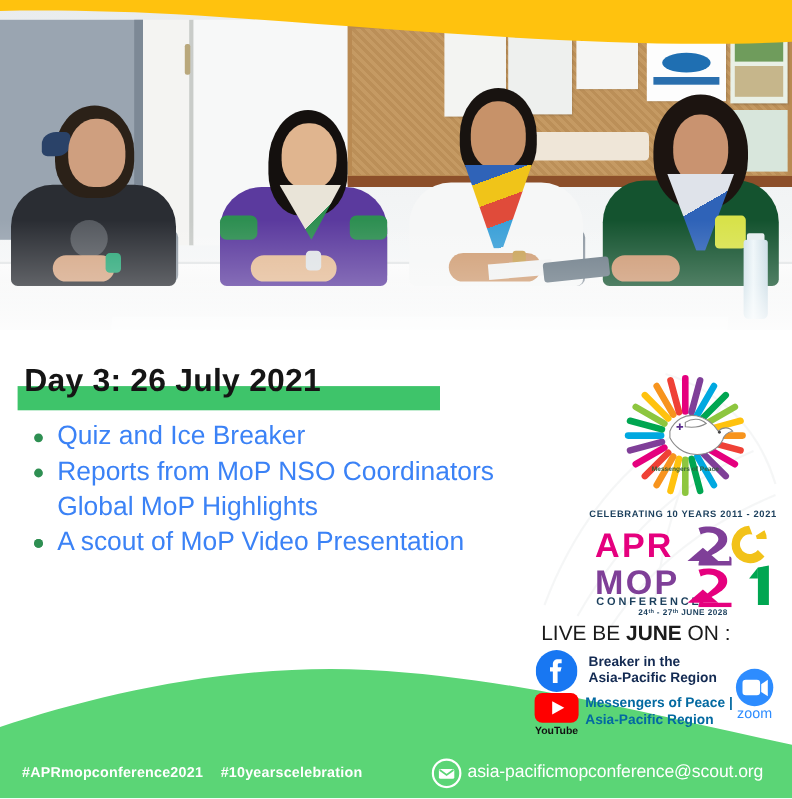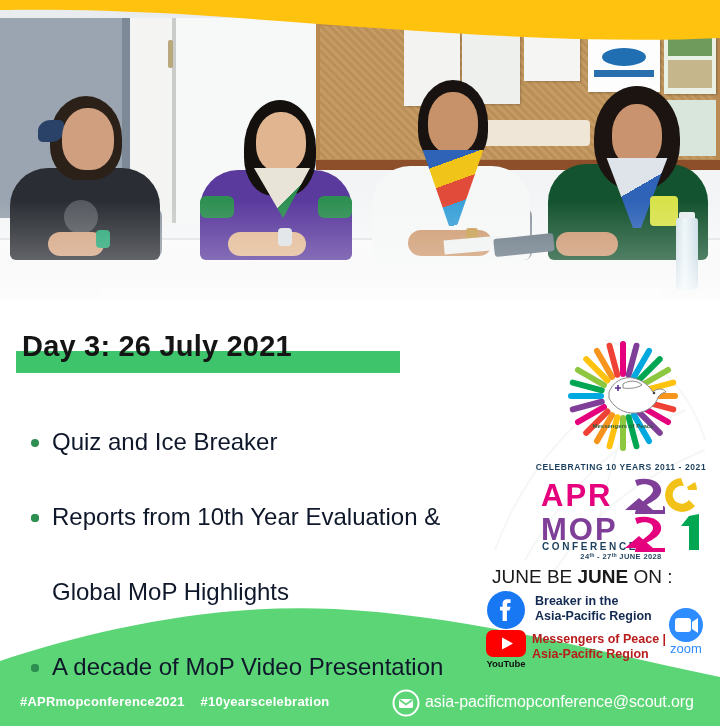--- a/index.html
+++ b/index.html
@@ -117,42 +117,42 @@
 
   
   .green-hill{position:absolute;left:0;top:595px;width:720px;height:131px;}
 
   
   .daytitle-wrap{position:absolute;left:22px;top:330px;}
   .daytitle-hl{position:absolute;left:-6px;top:21px;width:384px;height:22px;background:#3ec46a;}
   .daytitle{position:relative;font-size:29px;font-weight:bold;color:#151515;letter-spacing:.2px;white-space:nowrap;}
 
   .agenda{position:absolute;left:22px;top:382px;width:490px;list-style:none;margin:0;padding:0;}
-  .agenda li{position:relative;padding-left:30px;font-size:24px;line-height:30px;color:#0f172a;margin-bottom:2px;margin-top:45px;}
+  .agenda li{position:relative;padding-left:30px;font-size:24px;line-height:30px;color:#3b82f6;margin-bottom:2px;}
   .agenda li .bullet{position:absolute;left:9px;top:12px;width:8px;height:8px;border-radius:50%;background:#2e8f52;}
 
   
   .logo-block{position:absolute;left:531px;top:336px;width:180px;height:232px;}
   .starburst{position:absolute;left:22px;top:0;width:140px;height:126px;}
   .celebrate{position:absolute;left:0;top:126px;width:180px;text-align:center;
      font-size:8.5px;font-weight:bold;color:#1b3f5c;letter-spacing:.6px;}
   .aprmop{position:absolute;left:8px;top:138px;width:168px;height:78px;}
   .logodate{position:absolute;left:0;top:216px;width:180px;text-align:center;
      font-size:7.5px;font-weight:bold;color:#1b3f5c;letter-spacing:.4px;}
 
   
   .liveon{position:absolute;left:492px;top:566px;font-size:19px;color:#1a1a1a;white-space:nowrap;}
   .liveon b{font-weight:bold;}
 
   .fb-icon{position:absolute;left:487px;top:591px;width:38px;height:38px;}
   .fb-label{position:absolute;left:535px;top:594px;width:125px;font-size:12.5px;line-height:15px;
      color:#132a52;font-weight:bold;}
   .yt-icon{position:absolute;left:484px;top:630px;width:44px;height:38px;}
   .yt-label{position:absolute;left:532px;top:632px;width:140px;font-size:12.5px;line-height:15px;
-     color:#b91c1c;font-weight:bold;}
+     color:#0369a1;font-weight:bold;}
   .zoom-icon{position:absolute;left:662px;top:607px;width:48px;height:50px;}
 
   
   .hashtags{position:absolute;left:20px;top:694px;font-size:13px;font-weight:bold;color:#ffffff;letter-spacing:.2px;white-space:nowrap;}
   .hashtags span{margin-right:16px;}
   .mail-icon{position:absolute;left:392px;top:689px;width:28px;height:28px;}
   .email{position:absolute;left:425px;top:693px;font-size:16px;color:#ffffff;white-space:nowrap;letter-spacing:-.1px;text-align:right;}
 </style>
 </head>
 <body>
@@ -271,34 +271,31 @@
     <div class="daytitle">Day 3: 26 July 2021</div>
   </div>
 
   <ul class="agenda">
     <li>
       <span class="bullet"></span>
       <span>Quiz and Ice Breaker</span>
     </li>
     <li>
       <span class="bullet"></span>
-    </li>
-    <li>
-      <span class="bullet"></span>
-      <span>Reports from 10th Year Evaluation &amp;</span>
+      <span>Reports from MoP NSO Coordinators</span>
     </li>
     <li style="padding-left:30px">
       <span>Global MoP Highlights</span>
     </li>
     <li>
       <span class="bullet"></span>
     </li>
     <li>
       <span class="bullet"></span>
-      <span>A decade of MoP Video Presentation</span>
+      <span>A scout of MoP Video Presentation</span>
     </li>
   </ul>
 
   <div class="logo-block">
 
     <svg class="starburst" viewBox="0 0 140 126">
       <g id="rays" stroke-linecap="round">
         <g transform="translate(70,60)">
           <g stroke-width="6">
             <line x1="0" y1="-22" x2="0" y2="-52" stroke="#E5007E" transform="rotate(0)"></line>
@@ -357,21 +354,21 @@
       <path d="M100,62 l14,12 h-28 Z" fill="#E5007E"></path>
 
       <path d="M150,42 l10,-2 l0,36 l-10,0 Z" fill="#00A651"></path>
       <path d="M150,42 l-8,10 l8,0 Z" fill="#00A651"></path>
     </svg>
 
     <div class="logodate">24ᵗʰ - 27ᵗʰ JUNE 2028</div>
   </div>
 
   <div class="liveon">
-    <span>JUNE BE </span><b>JUNE</b><span> ON :</span>
+    <span>LIVE BE </span><b>JUNE</b><span> ON :</span>
   </div>
 
   <svg class="fb-icon" viewBox="0 0 38 38">
     <circle cx="19" cy="19" r="19" fill="#1877F2"></circle>
     <path d="M22.5,19.4h-2.6V30h-4.3V19.4H13v-3.7h2.6v-2.6c0-3,1.4-4.8,5-4.8h3v3.7h-1.9c-1.4,0-1.6,0.5-1.6,1.5v2.2h3.5L22.5,19.4z" fill="#ffffff"></path>
   </svg>
   <div class="fb-label">
     <div>Breaker in the</div>
     <div>Asia-Pacific Region</div>
   </div>

